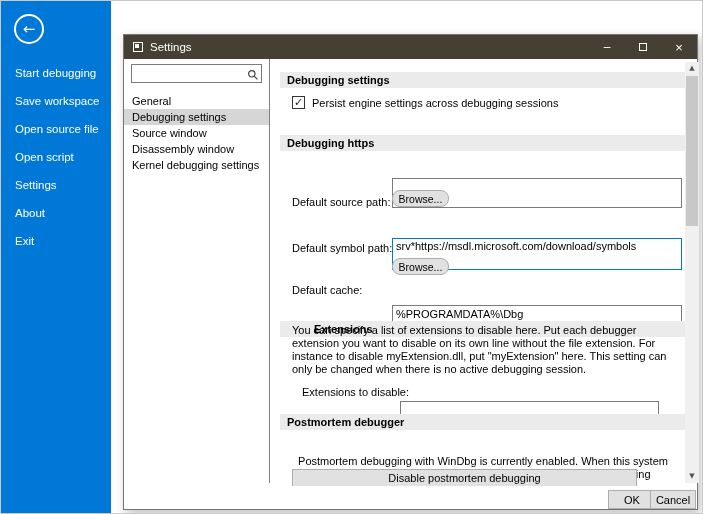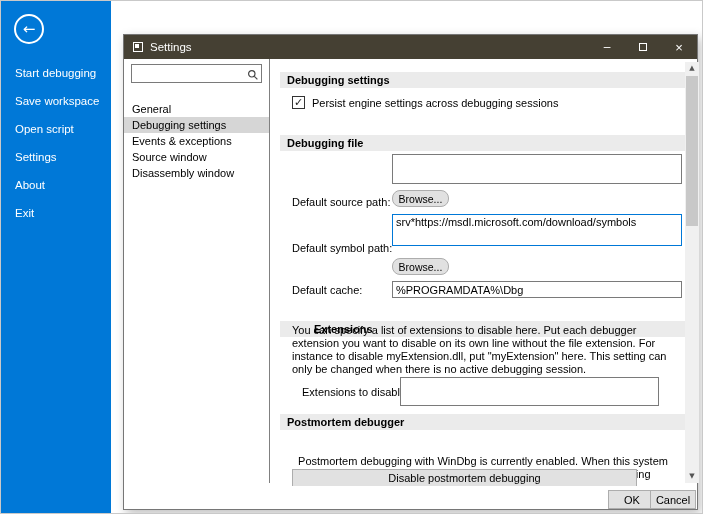--- a/index.html
+++ b/index.html
@@ -30,38 +30,38 @@
   .win-btn span { font-size:12px; line-height:1; }
   .max-square { width:8px; height:8px; border:1px solid #fff; }
   .dialog-body { position:relative; height:450px; background:#fff; }
 
   
   .nav-panel { position:absolute; left:0; top:0; width:146px; height:424px; border-right:1px solid #808080; }
   .search-box { position:relative; margin:5px 7px 0 7px; height:19px; border:1px solid #7a7a7a; background:#fff; }
   .search-input { position:absolute; left:3px; top:1px; width:calc(100% - 22px); height:15px;
                   border:none; outline:none; font-size:11px; font-family:inherit; }
   .search-icon { position:absolute; right:2px; top:2px; }
-  .nav-list { margin-top:18px; }
+  .nav-list { margin-top:10px; }
   .nav-item { font-size:11px; padding:2px 8px; line-height:12px; cursor:pointer; white-space:nowrap; }
   .nav-item.selected { background:#d6d6d6; }
 
   
   .content { position:absolute; left:156px; top:3px; width:405px; height:424px; overflow:hidden; }
   .sec-h { position:absolute; left:0; width:405px; height:16px; background:#ebebeb;
            font-size:11px; font-weight:bold; line-height:16px; padding-left:7px; }
   .check-row { position:absolute; left:12px; display:flex; align-items:center; gap:7px; white-space:nowrap; }
   .checkbox { width:13px; height:13px; border:1px solid #333; background:#fff;
               display:inline-flex; align-items:center; justify-content:center; cursor:pointer; flex:0 0 auto; }
   .checkbox .check { font-family:"DejaVu Sans",sans-serif; font-size:11px; font-weight:bold;
                      color:#222; line-height:1; }
   .checkbox[data-checked="false"] .check { visibility:hidden; }
   .check-label { font-size:11px; }
   .f-label { position:absolute; left:12px; font-size:11px; }
   .field, .area { position:absolute; border:1px solid #7a7a7a; font-size:11px;
-                  font-family:inherit; padding:1px 3px; background:#fff; }
+                  font-family:inherit; padding:1px 3px; background:#fff;margin-top:24px; }
   .area { resize:none; overflow:hidden; }
   .area.focused { border:1px solid #0078d7; }
   .btn { background:#e1e1e1; border:1px solid #adadad; font-size:11px; font-family:inherit;
          cursor:pointer; position:absolute; }
   .browse { font-size:10.5px;border-radius:8px; }
   .desc { position:absolute; font-size:11px; line-height:13px; }
 
   
   .scrollbar { position:absolute; left:561px; top:3px; width:14px; height:421px; background:#f0f0f0; }
   .sb-arrow { position:absolute; left:0; width:14px; height:13px; display:flex; align-items:center;
@@ -80,20 +80,21 @@
 
 <div class="canvas">
 
   <div class="sidebar">
     <button class="back-btn">
       <span class="back-glyph">←</span>
     </button>
     <div class="menu">
       <div class="menu-item">Start debugging</div>
       <div class="menu-item">Save workspace</div>
+      <div class="menu-item">Open source file</div>
       <div class="menu-item">Open script</div>
       <div class="menu-item">Settings</div>
       <div class="menu-item">About</div>
       <div class="menu-item">Exit</div>
     </div>
   </div>
 
   <div class="dialog">
     <div class="titlebar">
       <span class="app-icon"></span>
@@ -119,39 +120,39 @@
           <span class="search-icon">
             <svg width="12" height="12" viewBox="0 0 12 12">
               <circle cx="4.8" cy="4.8" r="3.2" fill="none" stroke="#444" stroke-width="1.2"></circle>
               <line x1="7.3" y1="7.3" x2="10.4" y2="10.4" stroke="#444" stroke-width="1.2"></line>
             </svg>
           </span>
         </div>
         <div class="nav-list">
           <div class="nav-item">General</div>
           <div class="nav-item selected">Debugging settings</div>
-          <div class="nav-item">Events &amp; exceptions</div>
           <div class="nav-item">Source window</div>
           <div class="nav-item">Disassembly window</div>
+          <div class="nav-item">Kernel debugging settings</div>
         </div>
       </div>
 
       <div class="content">
 
         <div class="sec-h" style="top:10px;">Debugging settings</div>
 
         <div class="check-row" style="top:34px;">
           <span class="checkbox" data-checked="true">
             <span class="check">✓</span>
           </span>
           <span class="check-label">Persist engine settings across debugging sessions</span>
         </div>
 
 
-        <div class="sec-h" style="top:73px;">Debugging file</div>
+        <div class="sec-h" style="top:73px;">Debugging https</div>
 
         <span class="f-label" style="top:100px;margin-top:34px;">Default source path:</span>
         <textarea class="area" style="left: 112px; top: 92px; width: 290px; height: 30px;"></textarea>
         <button class="btn browse" style="left:112px; top:128px; width:57px; height:17px;">Browse...</button>
 
         <span class="f-label" style="top:180px;">Default symbol path:</span>
         <textarea class="area focused" style="left: 112px; top: 152px; width: 290px; height: 32px;">srv*https://msdl.microsoft.com/download/symbols</textarea>
         <button class="btn browse" style="left:112px; top:196px; width:57px; height:17px;">Browse...</button>
 
         <span class="f-label" style="top:222px;">Default cache:</span>

